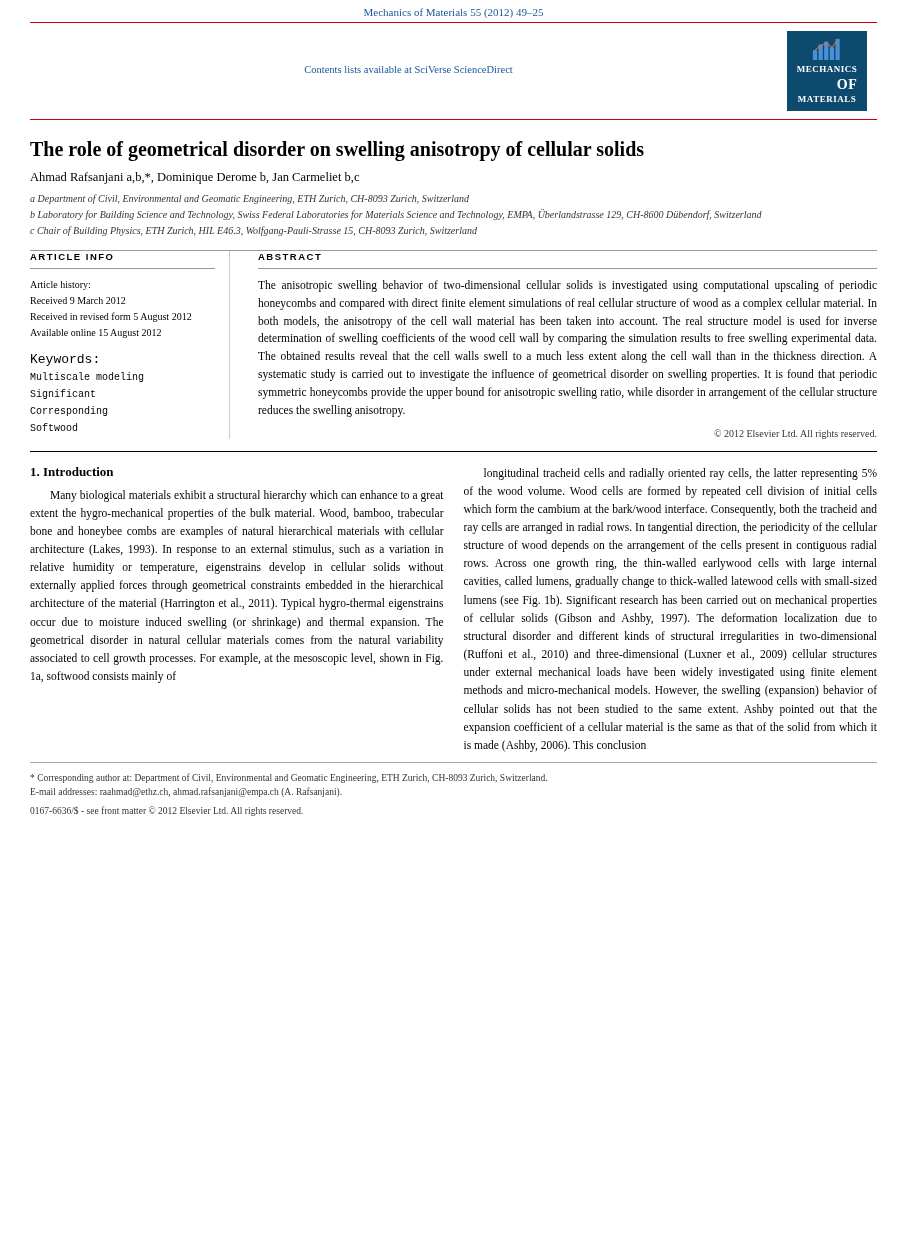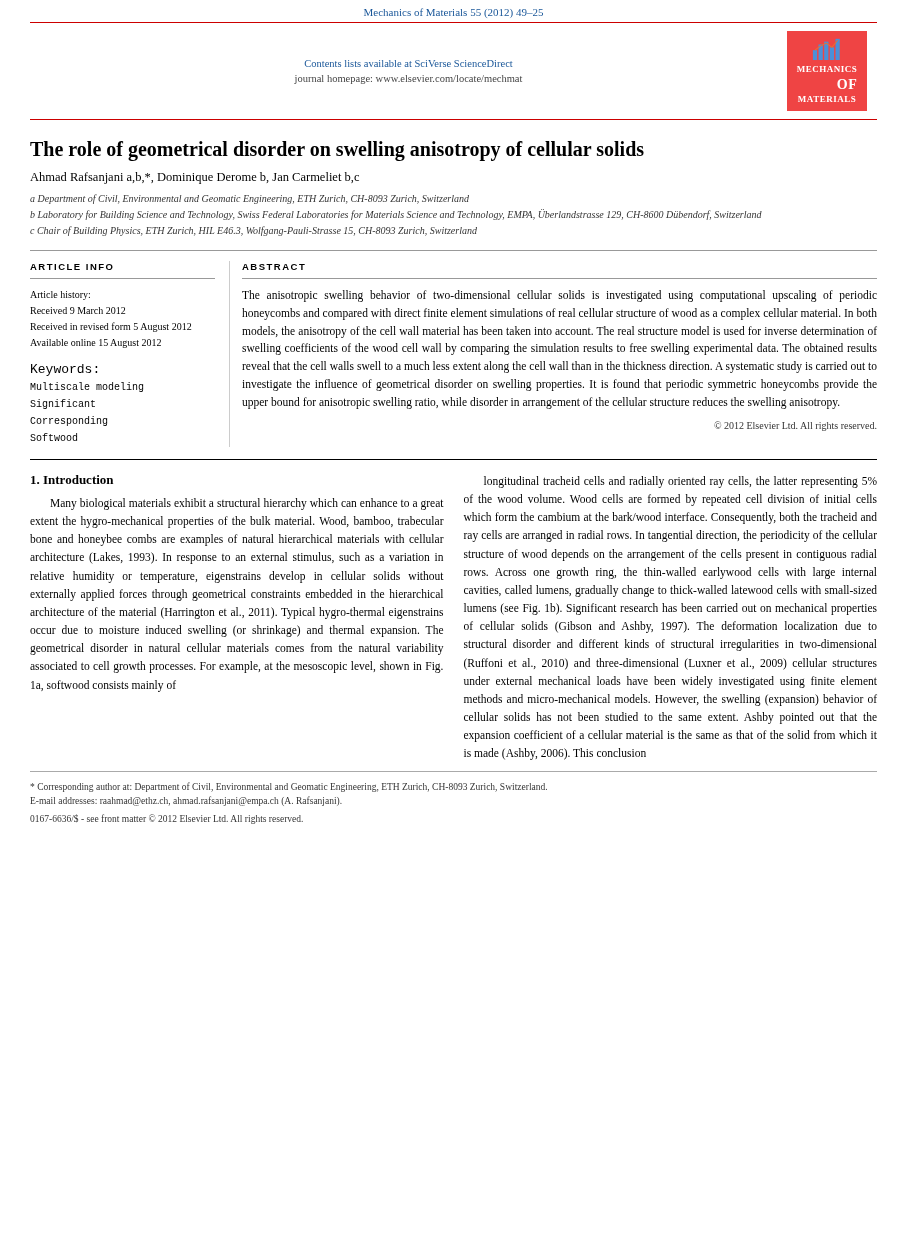--- a/index.html
+++ b/index.html
@@ -81,21 +81,21 @@
     }
 
     .journal-header-right {
       width: 90px;
       display: flex;
       align-items: center;
       justify-content: flex-end;
     }
 
     .journal-badge {
-      background: #ef4444;
+      background: #0c4a6e;
       color: #fff;
       width: 80px;
       height: 80px;
       display: flex;
       flex-direction: column;
       align-items: center;
       justify-content: center;
       font-size: 9px;
       font-weight: bold;
       letter-spacing: 0.5px;
@@ -139,24 +139,23 @@
       margin-bottom: 12px;
       line-height: 1.5;
     }
 
     .affiliations div {
       margin-bottom: 1px;
     }
 
     .two-col {
       display: flex;
-      gap: 12px;
+      gap: 28px;
       margin-top: 1px;
       border-top: 1px solid #999;
-      padding-top: 10px;
     }
 
     .article-info-col {
       width: 200px;
       flex-shrink: 0;
       border-right: 1px solid #ccc;
       padding-right: 14px;
     }
 
     .section-header {
@@ -267,21 +266,20 @@
 </div>
 
 <div class="journal-header">
 
 
   <div class="journal-header-center">
     <div class="contents-line">
       <span>Contents lists available at</span>
       <span style="color:#1a5799;cursor:pointer;">SciVerse ScienceDirect</span>
     </div>
-    <div class="journal-homepage">journal homepage: www.elsevier.com/locate/mechmat</div>
   </div>
 
   <div class="journal-header-right">
     <div class="journal-badge">
 
       <svg width="44" height="36" viewBox="0 0 44 36" style="margin-bottom:3px;">
         <rect x="2" y="20" width="6" height="14" fill="#4a90d9"></rect>
         <rect x="10" y="12" width="6" height="22" fill="#4a90d9"></rect>
         <rect x="18" y="8" width="6" height="26" fill="#4a90d9"></rect>
         <rect x="26" y="16" width="6" height="18" fill="#4a90d9"></rect>

